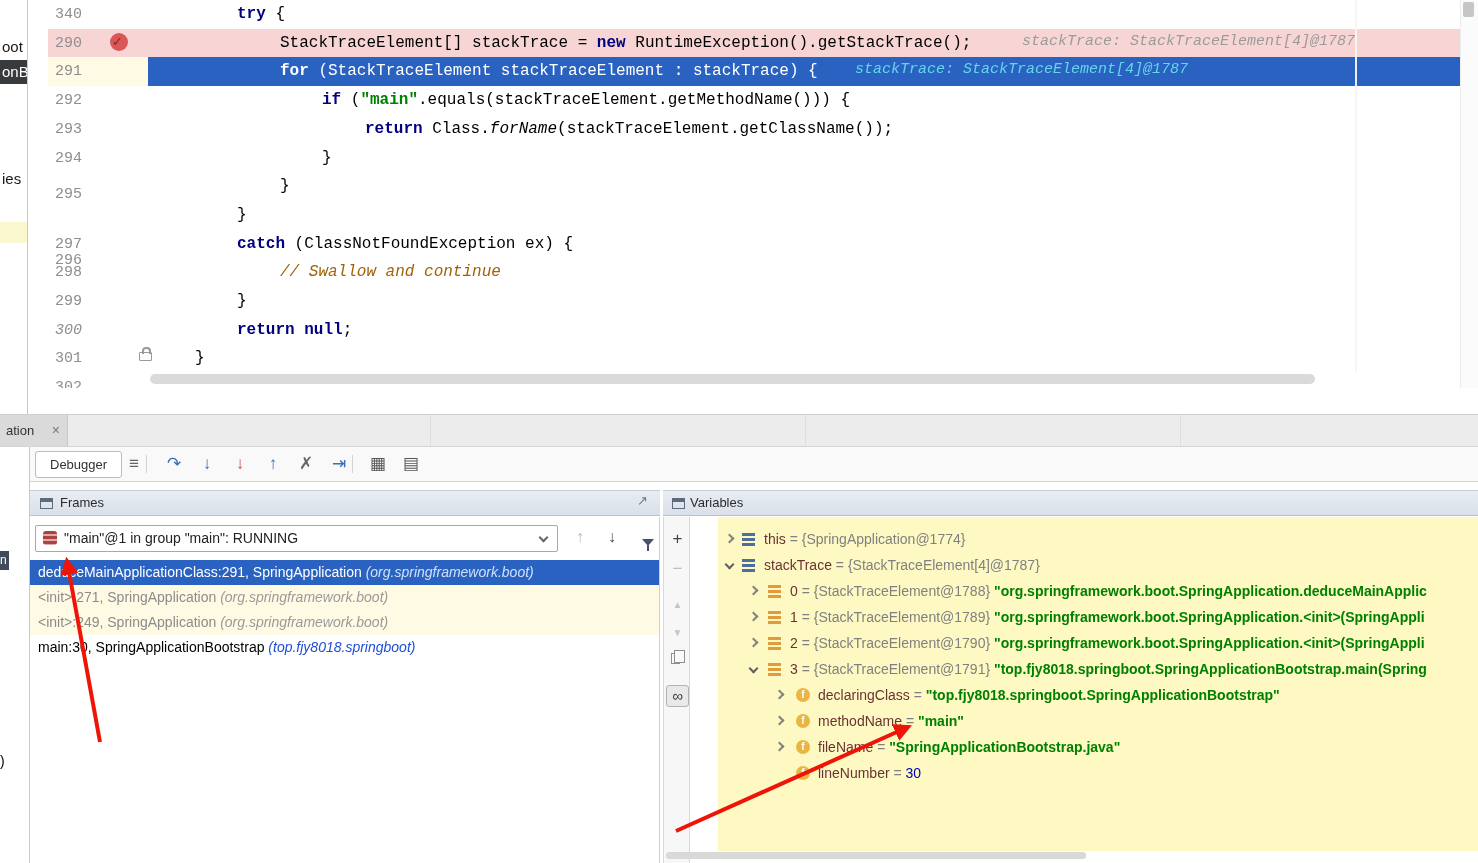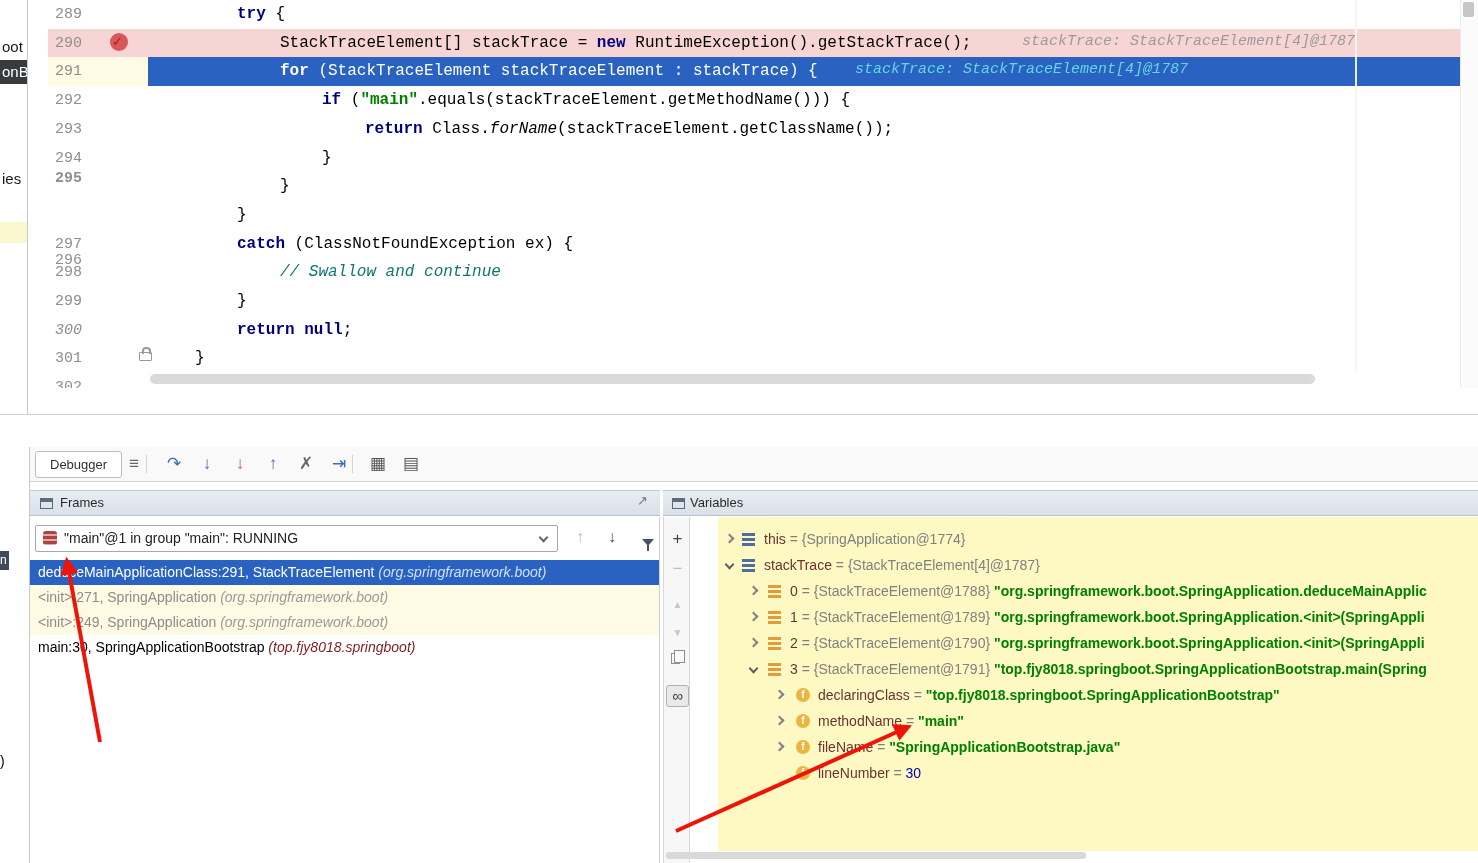--- a/index.html
+++ b/index.html
@@ -11,21 +11,21 @@
   #editor { position:absolute; left:48px; top:0; width:1412px; height:388px; overflow:hidden; background:#fff;
             font-family:"Liberation Mono","DejaVu Sans Mono",monospace; }
   .hl-bp  { position:absolute; left:0; top:29px;  width:1412px; height:29px; background:#f8d5d5; }
   .hl-cur-gutter { position:absolute; left:0; top:57px; width:100px; height:29px; background:#fffae3; }
   .hl-cur { position:absolute; left:100px; top:57px; width:1312px; height:29px; background:#2a62c1; }
   .guide  { position:absolute; left:1307px; top:0; width:2px; height:372px; background:rgba(245,245,245,.95); }
   .gut-num { position:absolute; left:7px; font-size:15px; line-height:21px; color:#8e8e8e; white-space:pre; }
   .code-line { position:absolute; white-space:pre; font-size:16px; line-height:21px; color:#000; height:21px; }
   .seg-kw { color:#000080; font-weight:bold; }
   .seg-str { color:#008000; font-weight:bold; }
-  .seg-cm { color:#0f766e; font-style:italic; }
+  .seg-cm { color:#a16207; font-style:italic; }
   .seg-pl { color:#000; }
   .seg-it { color:#000; font-style:italic; }
   .code-line.sel span { color:#fff; }
   .bp { position:absolute; left:62px; top:33px; width:18px; height:18px; border-radius:50%; background:#d95757; }
   .bp::after { content:"✓"; position:absolute; left:2px; top:0; width:18px; font-size:13px; line-height:18px;
                color:#8d2525; font-weight:bold; font-family:"DejaVu Sans",sans-serif; }
   .lock { position:absolute; left:91px; top:352px; width:13px; height:9px; background:#fdfdfd;
           border:1px solid #9a9a9a; border-radius:1px; }
   .lock::before { content:""; position:absolute; left:2px; top:-6px; width:5px; height:5px;
                   border:2px solid #9a9a9a; border-bottom:none; border-radius:4px 4px 0 0; }
@@ -102,21 +102,21 @@
   .funnel { position:relative; display:inline-block; width:0; height:0;
             border-left:6px solid transparent; border-right:6px solid transparent; border-top:7px solid #47536b; }
   .funnel::after { content:""; position:absolute; left:-1px; top:-2px; width:2px; height:7px; background:#47536b; }
   .frame-row { position:absolute; left:0; width:630px; height:25px; line-height:25px; font-size:14px;
                padding-left:8px; white-space:nowrap; overflow:hidden; }
   .frame-row.selected { background:#2a62c1; color:#fff; }
   .frame-row.selected .fr-p { color:#cfe0fa; font-style:italic; }
   .frame-row.library { background:#fffae3; color:#8c8c8c; }
   .frame-row.library .fr-p { color:#9a9a9a; font-style:italic; }
   .frame-row.user { background:#fff; color:#000; }
-  .frame-row.user .fr-p { color:#7f1d1d; font-style:italic; }
+  .frame-row.user .fr-p { color:#1d4ed8; font-style:italic; }
 
   
   #watch-strip { position:absolute; left:663px; top:517px; width:27px; height:346px; background:#f7f7f7;
                  border-left:1px solid #d9d9d9; border-right:1px solid #d9d9d9; }
   .ws-ic { position:absolute; left:0; width:27px; text-align:center; line-height:16px; }
   .copy-ic { position:absolute; left:7px; top:136px; width:9px; height:11px; border:1px solid #909090; background:#fafafa; }
   .copy-ic::after { content:""; position:absolute; left:2px; top:-4px; width:9px; height:11px;
                     border:1px solid #909090; background:#fafafa; }
   #watch-toggle { position:absolute; left:2px; top:168px; width:23px; height:22px; border:1px solid #b3b3b3;
                   border-radius:3px; background:#e9e9e9; color:#3a3a3a; font-size:15px; line-height:20px; text-align:center; }
@@ -146,27 +146,27 @@
 <body>
 
 <div class="screen">
 
   <div id="editor">
     <div class="hl-bp"></div>
     <div class="hl-cur-gutter"></div>
     <div class="hl-cur"></div>
     <div class="guide"></div>
     <div id="gutter-layer">
-        <div class="gut-num" style="top: 4px;">289</div>
+        <div class="gut-num" style="top: 4px;">340</div>
         <div class="gut-num" style="top: 32.7px;">290</div>
         <div class="gut-num" style="top: 61.4px;">291</div>
         <div class="gut-num" style="top: 90.1px;">292</div>
         <div class="gut-num" style="top: 118.8px;">293</div>
         <div class="gut-num" style="top: 147.5px;">294</div>
-        <div class="gut-num" style="top: 168px; font-weight: bold;">295</div>
+        <div class="gut-num" style="top: 184px;">295</div>
         <div class="gut-num" style="top: 204.9px; margin-top: 45px;">296</div>
         <div class="gut-num" style="top: 233.6px;">297</div>
         <div class="gut-num" style="top: 262.3px;">298</div>
         <div class="gut-num" style="top: 291px;">299</div>
         <div class="gut-num" style="top: 319.7px; font-style: italic;">300</div>
         <div class="gut-num" style="top: 348.4px;">301</div>
         <div class="gut-num" style="top: 377.1px;">302</div>
       </div>
     <span class="bp"></span>
     <span class="lock"></span>
@@ -195,20 +195,29 @@
   <div id="proj">
     <div class="frag" style="left:2px;top:38px">oot</div>
     <div id="frag2">onBoot</div>
     <div class="frag" style="left:2px;top:170px">ies</div>
     <div id="frag-yellow"></div>
     <div id="proj-thumb"></div>
   </div>
 
   <div id="crumb-border" class="abs"></div>
 
+  <div id="tabs">
+    <div id="session-tab">
+      <span>ation</span>
+      <span id="tab-close">×</span>
+    </div>
+    <div class="tab-div" style="left:430px"></div>
+    <div class="tab-div" style="left:805px"></div>
+    <div class="tab-div" style="left:1180px"></div>
+  </div>
 
   <div id="dbg-toolbar">
     <div id="debugger-tab">Debugger</div>
     <div class="tb-sep" style="left:116px"></div>
     <div class="tb-sep" style="left:322px"></div>
     <div id="dbg-icons">
         <span class="tb-ic ic-gray" style="left: 92px;">≡</span>
         <span class="tb-ic ic-blue" style="left: 132px;">↷</span>
         <span class="tb-ic ic-blue" style="left: 165px;">↓</span>
         <span class="tb-ic ic-red" style="left: 198px;">↓</span>
@@ -238,21 +247,21 @@
   <div id="frames-panel">
     <div id="thread-combo">
       <span class="thread-ic"></span>
       <span id="thread-text">"main"@1 in group "main": RUNNING</span>
       <span class="chev down" id="combo-chev"></span>
     </div>
     <span id="frame-up">↑</span>
     <span id="frame-down">↓</span>
     <span id="frame-filter"><span class="funnel"></span></span>
     <div id="frame-list">
-        <div class="frame-row selected" style="top: 43px;"><span class="fr-m">deduceMainApplicationClass:291, StackTraceElement </span><span class="fr-p">(org.springframework.boot)</span></div>
+        <div class="frame-row selected" style="top: 43px;"><span class="fr-m">deduceMainApplicationClass:291, SpringApplication </span><span class="fr-p">(org.springframework.boot)</span></div>
         <div class="frame-row library" style="top: 68px;"><span class="fr-m">&lt;init&gt;:271, SpringApplication </span><span class="fr-p">(org.springframework.boot)</span></div>
         <div class="frame-row library" style="top: 93px;"><span class="fr-m">&lt;init&gt;:249, SpringApplication </span><span class="fr-p">(org.springframework.boot)</span></div>
         <div class="frame-row user" style="top: 118px;"><span class="fr-m">main:30, SpringApplicationBootstrap </span><span class="fr-p">(top.fjy8018.springboot)</span></div>
       </div>
   </div>
 
   <div id="watch-strip">
     <span class="ws-ic" style="top:14px;color:#444;font-size:17px">+</span>
     <span class="ws-ic" style="top:44px;color:#bdbdbd;font-size:17px">−</span>
     <span class="ws-ic" style="top:80px;color:#c6c6c6;font-size:10px">▲</span>

